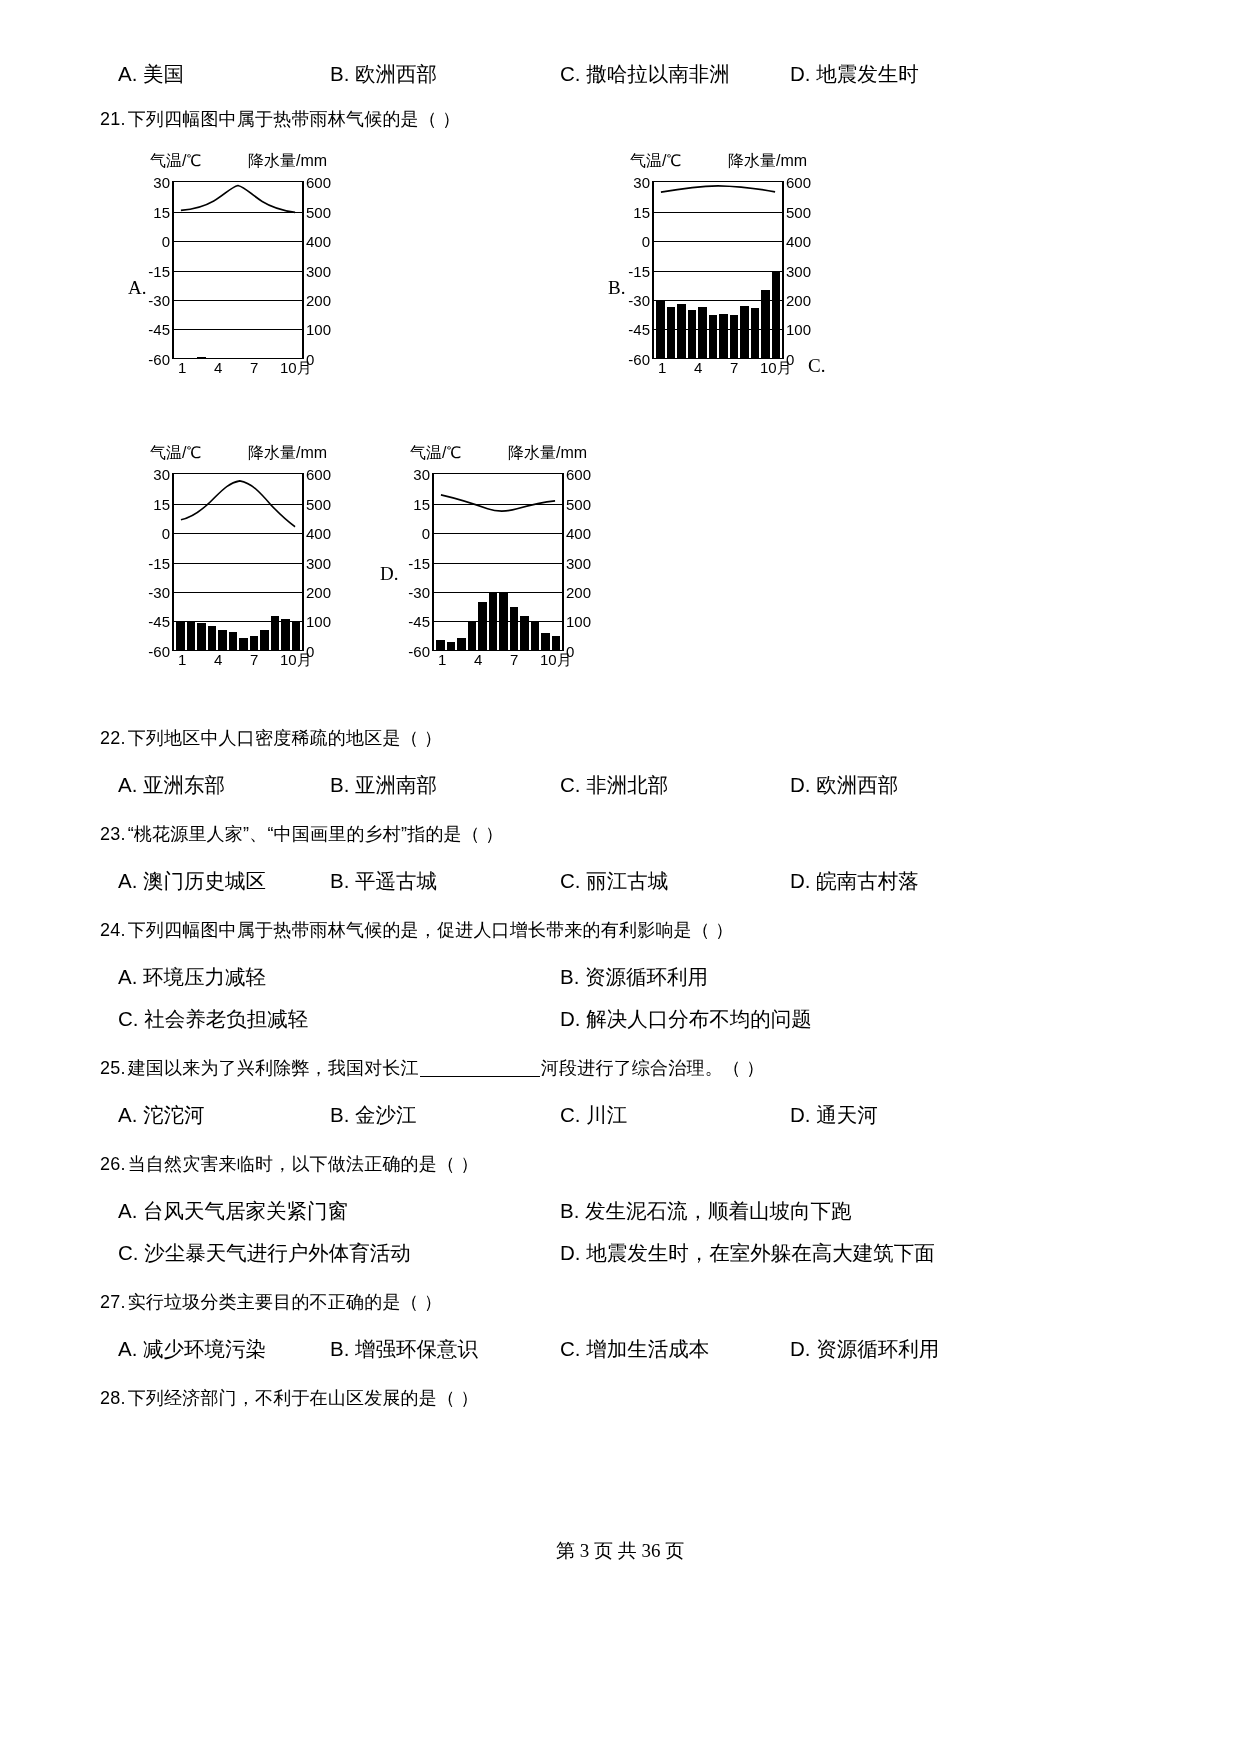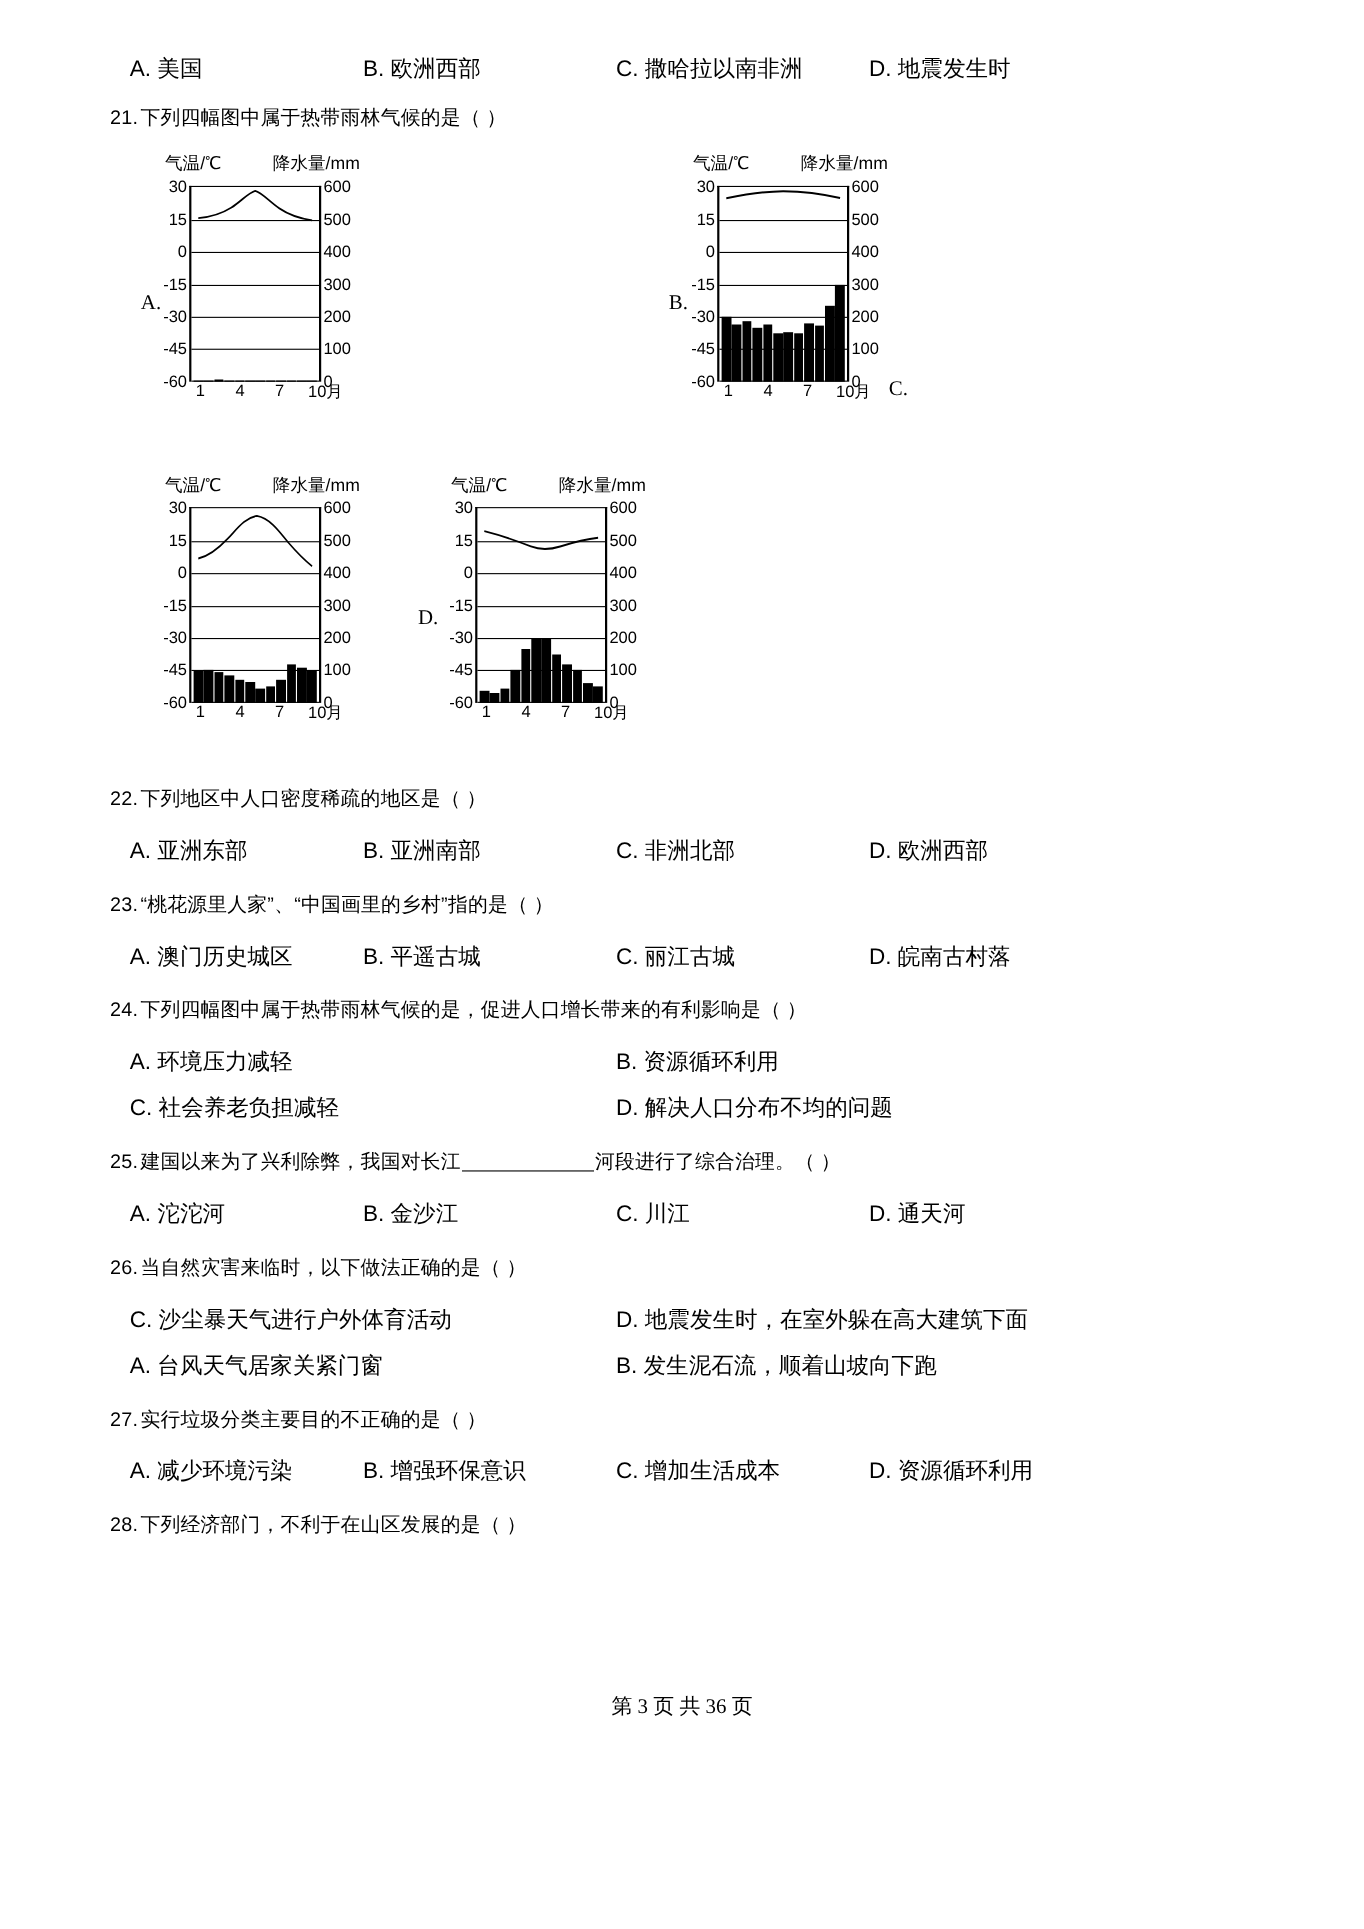--- a/index.html
+++ b/index.html
@@ -17,21 +17,21 @@
   }
   .page {
     position: absolute;
     left: 0; top: 0;
     width: 1240px;
     height: 1754px;
   }
   .content {
     position: absolute;
     left: 100px;
-    top: 48px;
+    top: 60px;
     width: 1040px;
   }
 
   
   .qline {
     font-size: 18px;
     line-height: 1.5;
     margin: 0 0 0 0;
     white-space: nowrap;
     letter-spacing: 0.2px;
@@ -82,21 +82,21 @@
   .climo .hdr .p-lab { position: absolute; left: 120px; top: 0; }
 
   .plotwrap {
     position: relative;
     height: 190px;
   }
   .plot {
     position: absolute;
     left: 44px;
     top: 6px;
-    width: 120px;
+    width: 132px;
     height: 178px;
     border-left: 2.5px solid #000;
     border-right: 2.5px solid #000;
     border-top: 1.2px solid #000;
     box-sizing: border-box;
     overflow: visible;
   }
   .gl {
     position: absolute;
     left: 0; right: 0;
@@ -454,26 +454,26 @@
       <span class="opt b">B. 金沙江</span>
       <span class="opt c">C. 川江</span>
       <span class="opt d">D. 通天河</span>
     </div>
 
     <div class="qline" style="margin-top:8px;">
       <span class="qnum">26.</span><span>当自然灾害来临时，以下做法正确的是（   ）</span>
     </div>
     <div class="spacer-q"></div>
     <div class="optrow">
+      <span class="opt two-a">A. 台风天气居家关紧门窗</span>
+      <span class="opt two-b">B. 发生泥石流，顺着山坡向下跑</span>
+    </div>
+    <div class="optrow">
       <span class="opt two-a">C. 沙尘暴天气进行户外体育活动</span>
       <span class="opt two-b">D. 地震发生时，在室外躲在高大建筑下面</span>
-    </div>
-    <div class="optrow">
-      <span class="opt two-a">A. 台风天气居家关紧门窗</span>
-      <span class="opt two-b">B. 发生泥石流，顺着山坡向下跑</span>
     </div>
 
     <div class="qline" style="margin-top:8px;">
       <span class="qnum">27.</span><span>实行垃圾分类主要目的不正确的是（   ）</span>
     </div>
     <div class="spacer-q"></div>
     <div class="optrow">
       <span class="opt a">A. 减少环境污染</span>
       <span class="opt b">B. 增强环保意识</span>
       <span class="opt c">C. 增加生活成本</span>

